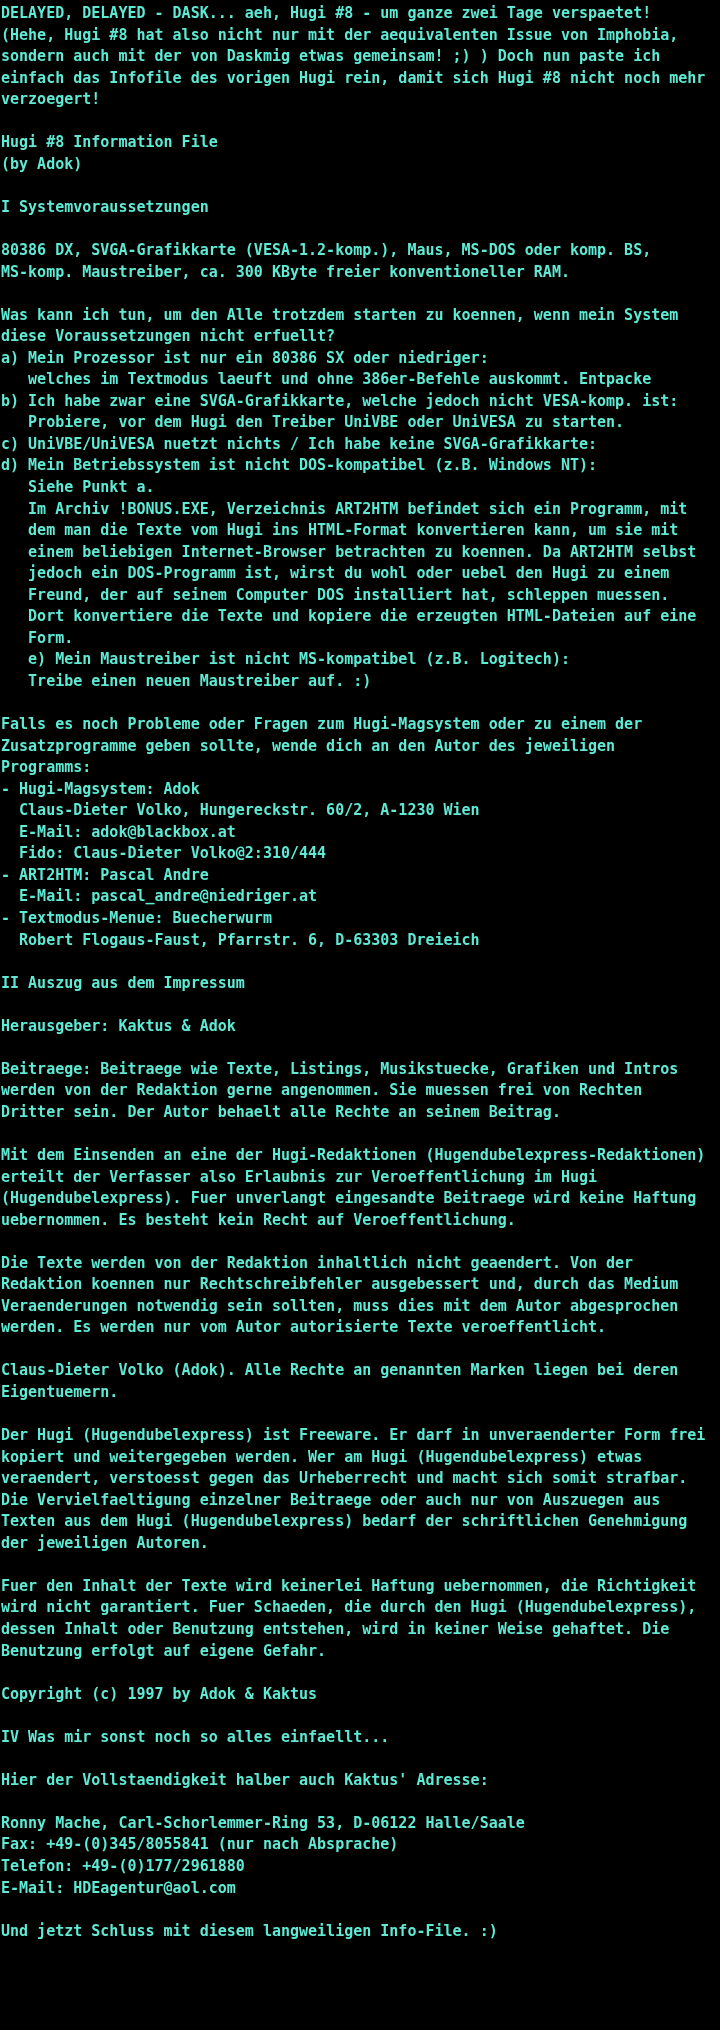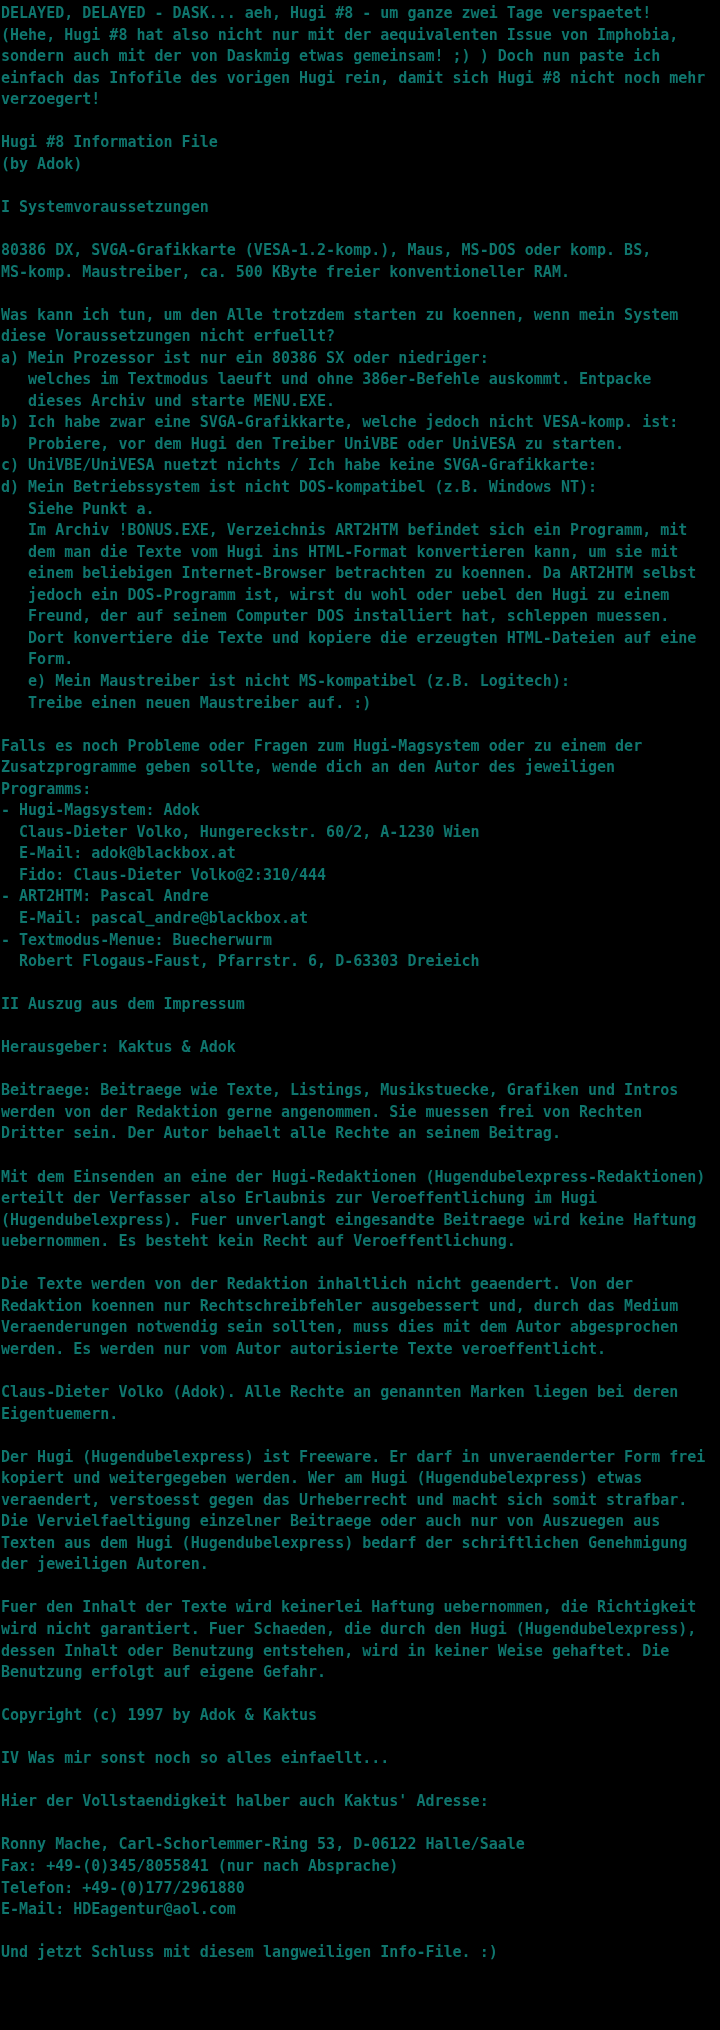--- a/index.html
+++ b/index.html
@@ -27,40 +27,39 @@
     height: 21.55px;
     line-height: 21.55px;
     white-space: pre;
     overflow: hidden;
     letter-spacing: 0;
   }
 </style>
 </head>
 <body style="background: rgb(0, 0, 0);">
 
-<div class="screen" style="background: rgb(0, 0, 0); color: #0f766e;">
+<div class="screen" style="background: rgb(0, 0, 0); color: #5eead4;">
     <div class="line">DELAYED, DELAYED - DASK... aeh, Hugi #8 - um ganze zwei Tage verspaetet!</div>
     <div class="line">(Hehe, Hugi #8 hat also nicht nur mit der aequivalenten Issue von Imphobia,</div>
     <div class="line">sondern auch mit der von Daskmig etwas gemeinsam! ;) ) Doch nun paste ich</div>
     <div class="line">einfach das Infofile des vorigen Hugi rein, damit sich Hugi #8 nicht noch mehr</div>
     <div class="line">verzoegert!</div>
     <div class="line">&nbsp;</div>
     <div class="line">Hugi #8 Information File</div>
     <div class="line">(by Adok)</div>
     <div class="line">&nbsp;</div>
     <div class="line">I Systemvoraussetzungen</div>
     <div class="line">&nbsp;</div>
     <div class="line">80386 DX, SVGA-Grafikkarte (VESA-1.2-komp.), Maus, MS-DOS oder komp. BS,</div>
-    <div class="line">MS-komp. Maustreiber, ca. 500 KByte freier konventioneller RAM.</div>
+    <div class="line">MS-komp. Maustreiber, ca. 300 KByte freier konventioneller RAM.</div>
     <div class="line">&nbsp;</div>
     <div class="line">Was kann ich tun, um den Alle trotzdem starten zu koennen, wenn mein System</div>
     <div class="line">diese Voraussetzungen nicht erfuellt?</div>
     <div class="line">a) Mein Prozessor ist nur ein 80386 SX oder niedriger:</div>
     <div class="line">   welches im Textmodus laeuft und ohne 386er-Befehle auskommt. Entpacke</div>
-    <div class="line">   dieses Archiv und starte MENU.EXE.</div>
     <div class="line">b) Ich habe zwar eine SVGA-Grafikkarte, welche jedoch nicht VESA-komp. ist:</div>
     <div class="line">   Probiere, vor dem Hugi den Treiber UniVBE oder UniVESA zu starten.</div>
     <div class="line">c) UniVBE/UniVESA nuetzt nichts / Ich habe keine SVGA-Grafikkarte:</div>
     <div class="line">d) Mein Betriebssystem ist nicht DOS-kompatibel (z.B. Windows NT):</div>
     <div class="line">   Siehe Punkt a.</div>
     <div class="line">   Im Archiv !BONUS.EXE, Verzeichnis ART2HTM befindet sich ein Programm, mit</div>
     <div class="line">   dem man die Texte vom Hugi ins HTML-Format konvertieren kann, um sie mit</div>
     <div class="line">   einem beliebigen Internet-Browser betrachten zu koennen. Da ART2HTM selbst</div>
     <div class="line">   jedoch ein DOS-Programm ist, wirst du wohl oder uebel den Hugi zu einem</div>
     <div class="line">   Freund, der auf seinem Computer DOS installiert hat, schleppen muessen.</div>
@@ -70,21 +69,21 @@
     <div class="line">   Treibe einen neuen Maustreiber auf. :)</div>
     <div class="line">&nbsp;</div>
     <div class="line">Falls es noch Probleme oder Fragen zum Hugi-Magsystem oder zu einem der</div>
     <div class="line">Zusatzprogramme geben sollte, wende dich an den Autor des jeweiligen</div>
     <div class="line">Programms:</div>
     <div class="line">- Hugi-Magsystem: Adok</div>
     <div class="line">  Claus-Dieter Volko, Hungereckstr. 60/2, A-1230 Wien</div>
     <div class="line">  E-Mail: adok@blackbox.at</div>
     <div class="line">  Fido: Claus-Dieter Volko@2:310/444</div>
     <div class="line">- ART2HTM: Pascal Andre</div>
-    <div class="line">  E-Mail: pascal_andre@blackbox.at</div>
+    <div class="line">  E-Mail: pascal_andre@niedriger.at</div>
     <div class="line">- Textmodus-Menue: Buecherwurm</div>
     <div class="line">  Robert Flogaus-Faust, Pfarrstr. 6, D-63303 Dreieich</div>
     <div class="line">&nbsp;</div>
     <div class="line">II Auszug aus dem Impressum</div>
     <div class="line">&nbsp;</div>
     <div class="line">Herausgeber: Kaktus &amp; Adok</div>
     <div class="line">&nbsp;</div>
     <div class="line">Beitraege: Beitraege wie Texte, Listings, Musikstuecke, Grafiken und Intros</div>
     <div class="line">werden von der Redaktion gerne angenommen. Sie muessen frei von Rechten</div>
     <div class="line">Dritter sein. Der Autor behaelt alle Rechte an seinem Beitrag.</div>

